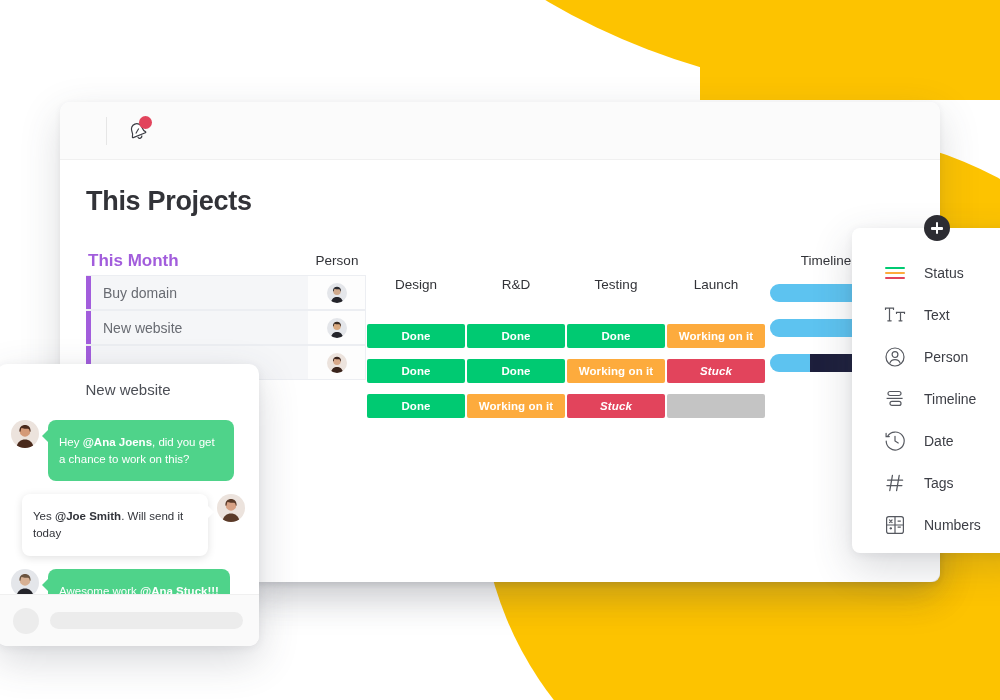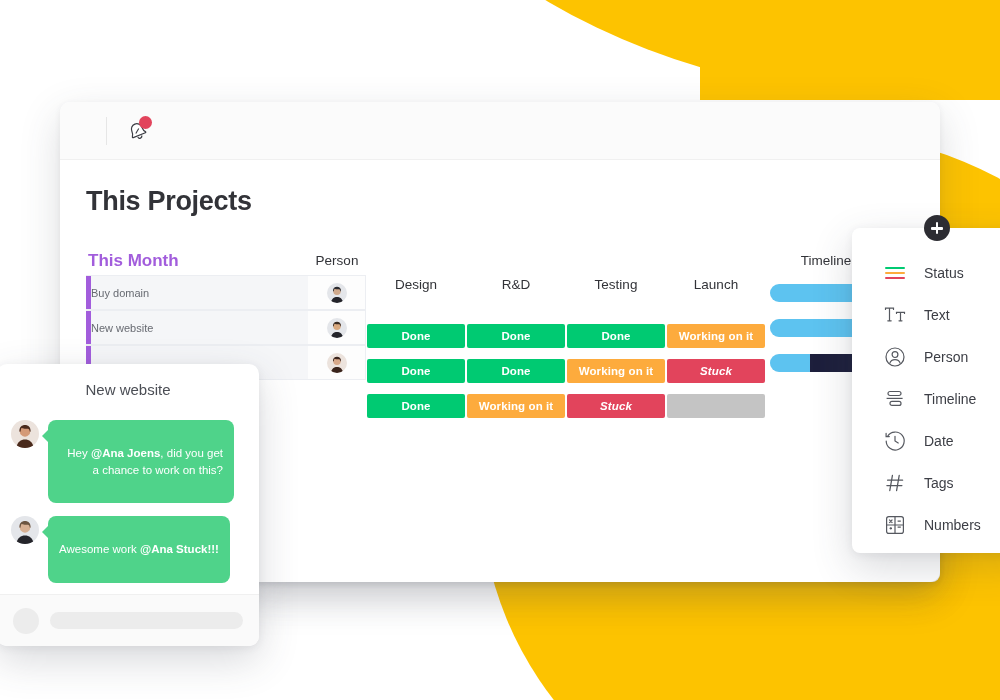--- a/index.html
+++ b/index.html
@@ -105,21 +105,21 @@
   .th {
     font-size:13.5px; color:#323338; text-align:center; line-height:28px;
   }
   .body-row { height: 35px; }
   .body-row .cell-name {
     background:#f5f6f8;
     display:flex; align-items:center;
     border-top:1px solid #eceef2; border-bottom:1px solid #eceef2;
   }
   .pbar { width:5px; align-self:stretch; background:#a25ddc; flex:0 0 5px; }
-  .rowlabel { font-size:11px; color:#6b6f７6; color:#686b72; }
+  .rowlabel { font-size:14px; color:#6b6f７6; color:#686b72; padding-left:12px; }
   .body-row .cell-person {
     background:#fdfdfd; border:1px solid #eceef2; border-left:none;
     display:flex; align-items:center; justify-content:center;
   }
   .mini-av { width:20px; height:20px; border-radius:50%; overflow:hidden; display:block; }
   .status {
     margin:1px 1px; border-radius:2px;
     display:flex; align-items:center; justify-content:center;
     color:#fff; font-size:11.5px; font-weight:600;
     width: 98px; height: 24px;
@@ -169,22 +169,22 @@
   }
   .chat-title {
     text-align:center; font-size:15px; color:#4b4e55; padding-top:17px; font-weight:400;
   }
   .msgs { padding: 22px 14px 0 14px; }
   .msg { display:flex; align-items:flex-start; margin-bottom:13px; }
   .msg.right { justify-content:flex-end; }
   .av { width:28px; height:28px; border-radius:50%; overflow:hidden; flex:0 0 28px; }
   .bubble {
     position:relative;
-    border-radius:8px; padding:25px 11px;
-    font-size:11.5px; line-height:1.45; max-width:186px;text-align:right;
+    border-radius:8px; padding:14px 11px;
+    font-size:11.5px; line-height:1.45; max-width:186px;
   }
   .bubble.green { background: var(--c-chat, #4fd38a); color:#fff; margin-left:9px; }
   .bubble.white { background:#fff; color:#32343a; margin-right:9px; box-shadow:0 2px 8px rgba(0,0,0,.12); }
   .bubble.green:before {
     content:''; position:absolute; left:-6px; top:10px;
     border:6px solid transparent; border-right-color: var(--c-chat,#4fd38a); border-left:0;
   }
   .bubble.white:after {
     content:''; position:absolute; right:-6px; top:12px;
     border:6px solid transparent; border-left-color:#fff; border-right:0;
@@ -493,20 +493,29 @@
     <div class="msgs" id="chat-msgs">
         <div class="msg">
           <span class="av"><svg width="28" height="28" viewBox="0 0 32 32">
               <rect width="32" height="32" fill="#ece3dd"></rect>
               <path d="M6 32c1.2-7 5.3-9.6 10-9.6S24.8 25 26 32z" fill="#4a2a1c"></path>
               <circle cx="16" cy="13" r="6" fill="#d49a78"></circle>
               <path d="M9.6 12.4c0-4.2 2.8-6.6 6.4-6.6s6.4 2.4 6.4 6.6c0 .8-.3 1.3-.6 1.3-.5 0-.3-2.6-1.6-3.4-1.5-.9-3.2.3-5.6-.5-1.6-.5-2.4-1-2.8-.3-.6 1-.8 4.2-1.4 4.2-.4 0-.8-.5-.8-1.3z" fill="#4a2a1c"></path>
             </svg></span>
           <div class="bubble green"><span>Hey </span><b>@Ana Joens</b><span>, did you get a chance to work on this?</span></div>
         </div>
+        <div class="msg right">
+          <div class="bubble white"><span>Yes </span><b>@Joe Smith</b><span>. Will send it today</span></div>
+          <span class="av"><svg width="28" height="28" viewBox="0 0 32 32">
+              <rect width="32" height="32" fill="#ece3dd"></rect>
+              <path d="M6 32c1.2-7 5.3-9.6 10-9.6S24.8 25 26 32z" fill="#5a3a28"></path>
+              <circle cx="16" cy="13" r="6" fill="#d7a184"></circle>
+              <path d="M9.6 12.4c0-4.2 2.8-6.6 6.4-6.6s6.4 2.4 6.4 6.6c0 .8-.3 1.3-.6 1.3-.5 0-.3-2.6-1.6-3.4-1.5-.9-3.2.3-5.6-.5-1.6-.5-2.4-1-2.8-.3-.6 1-.8 4.2-1.4 4.2-.4 0-.8-.5-.8-1.3z" fill="#5a3a28"></path>
+            </svg></span>
+        </div>
         <div class="msg">
           <span class="av"><svg width="28" height="28" viewBox="0 0 32 32">
               <rect width="32" height="32" fill="#e4e6ea"></rect>
               <path d="M6 32c1.2-7 5.3-9.6 10-9.6S24.8 25 26 32z" fill="#24242a"></path>
               <circle cx="16" cy="13" r="6" fill="#d7b093"></circle>
               <path d="M9.6 12.4c0-4.2 2.8-6.6 6.4-6.6s6.4 2.4 6.4 6.6c0 .8-.3 1.3-.6 1.3-.5 0-.3-2.6-1.6-3.4-1.5-.9-3.2.3-5.6-.5-1.6-.5-2.4-1-2.8-.3-.6 1-.8 4.2-1.4 4.2-.4 0-.8-.5-.8-1.3z" fill="#6b5440"></path>
             </svg></span>
           <div class="bubble green"><span>Awesome work </span><b>@Ana Stuck!!!</b></div>
         </div>
       </div>

